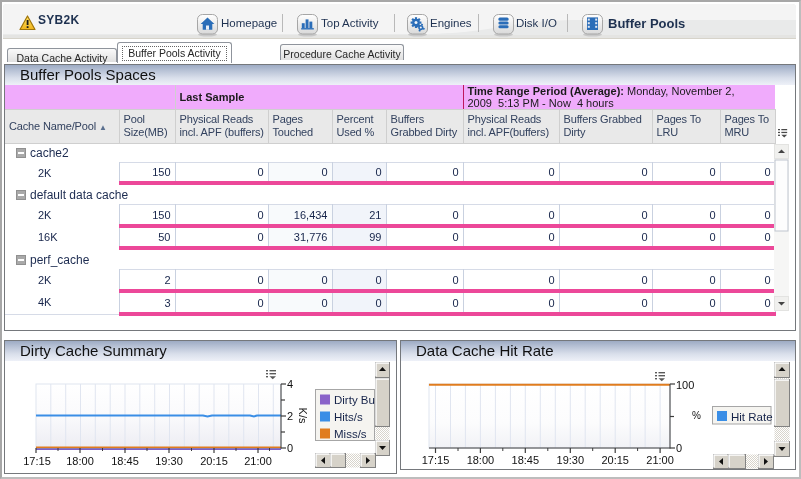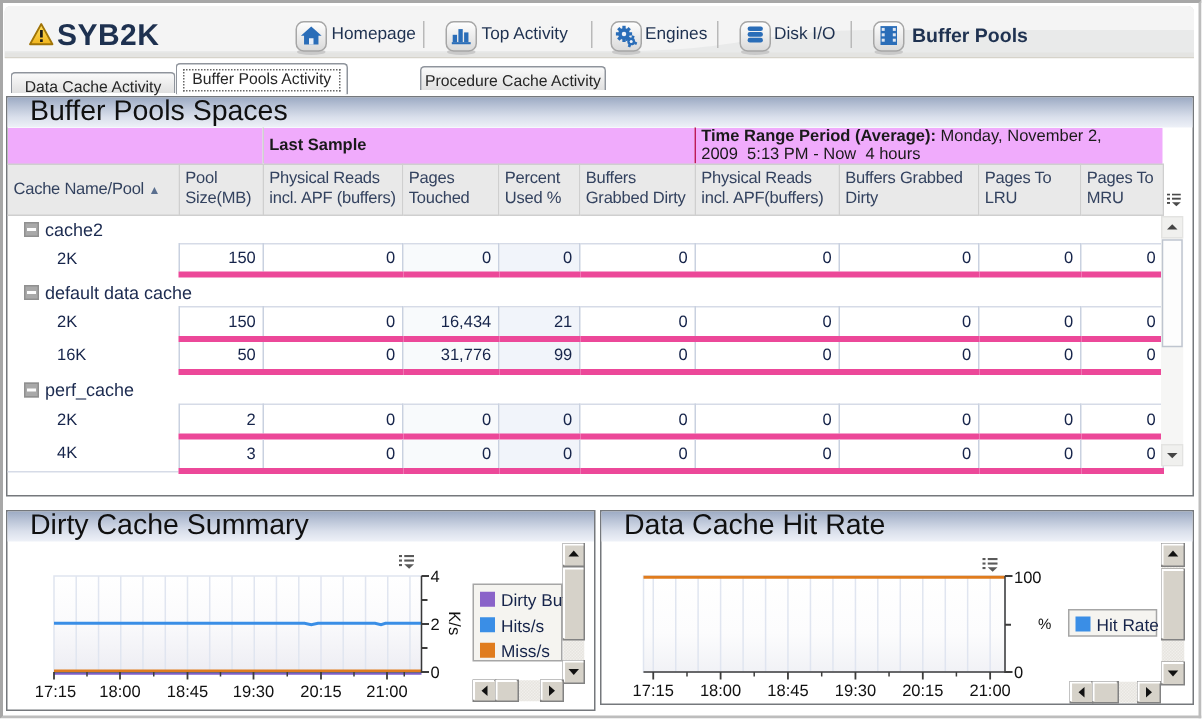--- a/index.html
+++ b/index.html
@@ -1,35 +1,35 @@
 <!DOCTYPE html>
 <html><head>
 <meta charset="utf-8">
 <style>
 html,body{margin:0;padding:0;}
 body{width:801px;height:479px;position:relative;font-family:"Liberation Sans",sans-serif;background:#fff;overflow:hidden;}
 .win{position:absolute;left:0;top:0;width:801px;height:479px;border-style:solid;border-width:2px;border-color:#a7a7a7 #bdbdbd #bdbdbd #a7a7a7;box-sizing:border-box;background:#fff;}
 
 .hdr{position:absolute;left:3px;top:4px;width:793px;height:34px;border-radius:4px 4px 0 0;background:#e9eaea;overflow:hidden;border-bottom:1px solid #d6d3ca;}
 .hdr .swoosh{position:absolute;left:0;top:0;width:100%;height:100%;}
-.brand{position:absolute;left:35px;top:9px;font-size:20px;font-weight:bold;color:#1e3150;letter-spacing:0.3px;}
+.brand{position:absolute;left:35px;top:9px;font-size:12px;font-weight:bold;color:#1e3150;letter-spacing:0.3px;}
 .warn{position:absolute;left:16px;top:11px;}
 .navlbl{position:absolute;top:13px;font-size:11.5px;color:#1e3150;}
 .navico{position:absolute;top:9px;}
 .sep{position:absolute;top:10px;width:1px;height:18px;background:#b9b9b9;}
 .bold13{font-weight:bold;font-size:13px;}
 
 .tab{position:absolute;box-sizing:border-box;white-space:nowrap;border:1px solid #8f949c;border-bottom:none;border-radius:3px 3px 0 0;background:linear-gradient(#fafafa,#ececec 55%,#e0e0e0);font-size:10.5px;color:#262626;text-align:center;}
 .tabtxt{position:relative;top:3px;}
 .tab.act{background:#fff;z-index:3;}
 .tab.act .foc{position:absolute;left:4px;right:4px;top:3px;bottom:2px;border:1px dotted #666;}
 .tab.act .tabtxt{top:4px;}
 
 .panel{position:absolute;box-sizing:border-box;border:1px solid #75787c;background:#fff;}
-.ptitle{position:absolute;left:0;top:0;right:0;height:20px;background:linear-gradient(#9dabc4 0%,#bac4d7 30%,#d9dfeb 65%,#eef1f8 100%);font-size:19px;color:#101010;line-height:20px;padding-left:15px;}
+.ptitle{position:absolute;left:0;top:0;right:0;height:20px;background:linear-gradient(#9dabc4 0%,#bac4d7 30%,#d9dfeb 65%,#eef1f8 100%);font-size:15px;color:#101010;line-height:20px;padding-left:15px;}
 
 table.grid{position:absolute;left:0px;top:20px;border-collapse:collapse;table-layout:fixed;width:770px;font-size:11px;}
 table.grid td{padding:0 4px;overflow:hidden;white-space:nowrap;}
 tr.gh td{background:#f0abfc;border-bottom:1px solid #cfcfcf;height:24px;vertical-align:middle;color:#1a1a1a;}
 tr.gh td.ls{border-left:1px solid #cfcfcf;font-weight:bold;}
 tr.gh td.tr1{border-left:1px solid #be185d;font-size:11px;line-height:12px;}
 tr.ch td{background:#e9e9e9;border-right:1px solid #cfcfcf;border-bottom:1px solid #cfcfcf;color:#33425f;vertical-align:top;line-height:13px;padding-top:3px;height:30px;white-space:nowrap;letter-spacing:-0.15px;}
 tr.ch td.mid{vertical-align:middle;padding-top:0;}
 tr.g td{height:19px;border:none;color:#1c2b50;vertical-align:middle;font-size:12px;padding-left:11px;}
 tr.d td{height:19px;border-top:1px solid #d6dbe7;border-bottom:4px solid #ec4899;border-right:1px solid #c9d1e0;color:#16244a;text-align:right;vertical-align:middle;}

